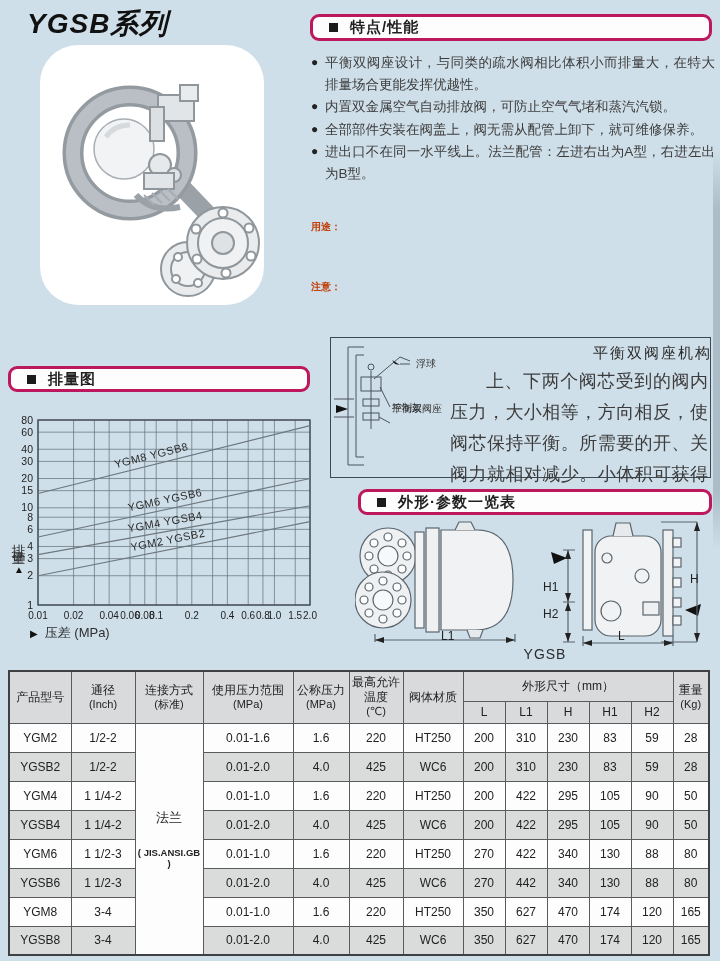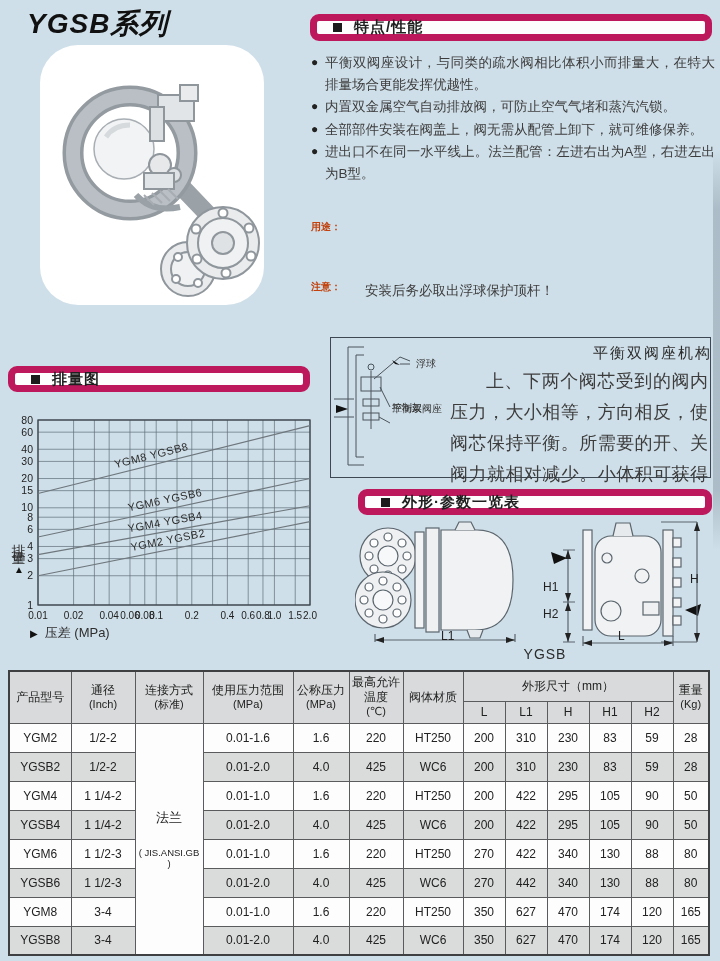--- a/index.html
+++ b/index.html
@@ -16,21 +16,21 @@
     font-size:28px;font-weight:900;font-style:italic;
     color:#111;letter-spacing:1px;
   }
   
   .product-box{
     left:40px;top:45px;width:224px;height:260px;
     background:#fff;border-radius:38px;
   }
   
   .section-pill{
-    background:#fdfdfd;border:7px solid #be185d;border-radius:9px;
+    background:#fdfdfd;border:3px solid #be185d;border-radius:9px;
     display:flex;align-items:center;box-sizing:border-box;
   }
   .section-pill .sq{
     width:9px;height:9px;background:#1b1b1b;margin:0 12px 0 16px;flex:0 0 auto;
   }
   .section-pill .pill-label{
     font-size:15px;font-weight:bold;color:#1f1f1f;letter-spacing:1px;
   }
   
   .features-list{
@@ -89,21 +89,21 @@
   }
   table.spec{border:2px solid #3f4042;}
   table.spec thead th{background:#d9dadb;line-height:1.25;}
   table.spec .hrow1{height:30px;}
   table.spec .hrow2{height:22px;}
   table.spec tbody tr{height:29px;}
   table.spec tbody tr.shaded td{background:#dadbdb;}
   table.spec td.conn-cell{background:#fdfdfd;}
   .hdr-unit{font-size:11px;}
   .conn-main{font-size:13px;margin-bottom:20px;}
-  .conn-sub{font-size:9.5px;letter-spacing:0;}
+  .conn-sub{font-size:9.5px;letter-spacing:0;font-weight:bold;}
   .edge-shadow{
     right:0;top:150px;width:7px;height:400px;
     background:linear-gradient(to bottom, rgba(80,100,115,0), rgba(80,100,115,.28) 15%, rgba(80,100,115,.28) 85%, rgba(80,100,115,0));
     pointer-events:none;
   }
 </style>
 </head>
 <body>
 
 <div class="abs page-title">YGSB系列</div>
@@ -176,21 +176,20 @@
     <span class="dot">●</span>
     <span class="txt">进出口不在同一水平线上。法兰配管：左进右出为A型，右进左出为B型。</span>
   </div>
 </div>
 
 <div class="abs kv" style="left:311px;top:220px;width:404px;">
   <span class="kv-label">用途：</span>
 </div>
 <div class="abs kv" style="left:311px;top:280px;width:404px;">
   <span class="kv-label">注意：</span>
-  <div class="kv-text" style="padding-left:8px;">安装后务必取出浮球保护顶杆！</div>
 </div>
 
 <div class="abs mech-box"></div>
 <div class="abs mech-title">平衡双阀座机构</div>
 <div class="abs mech-body">上、下两个阀芯受到的阀内压力，大小相等，方向相反，使阀芯保持平衡。所需要的开、关阀力就相对减少。小体积可获得特大的排量。</div>
 <svg class="abs" style="left:334px;top:343px;" width="118" height="130" viewBox="0 0 118 130">
   <g stroke="#4a545c" fill="none" stroke-width="1">
 
     <path d="M30,4 L14,4 L14,122 L30,122"></path>
     <path d="M30,12 L22,12 L22,114 L30,114"></path>

